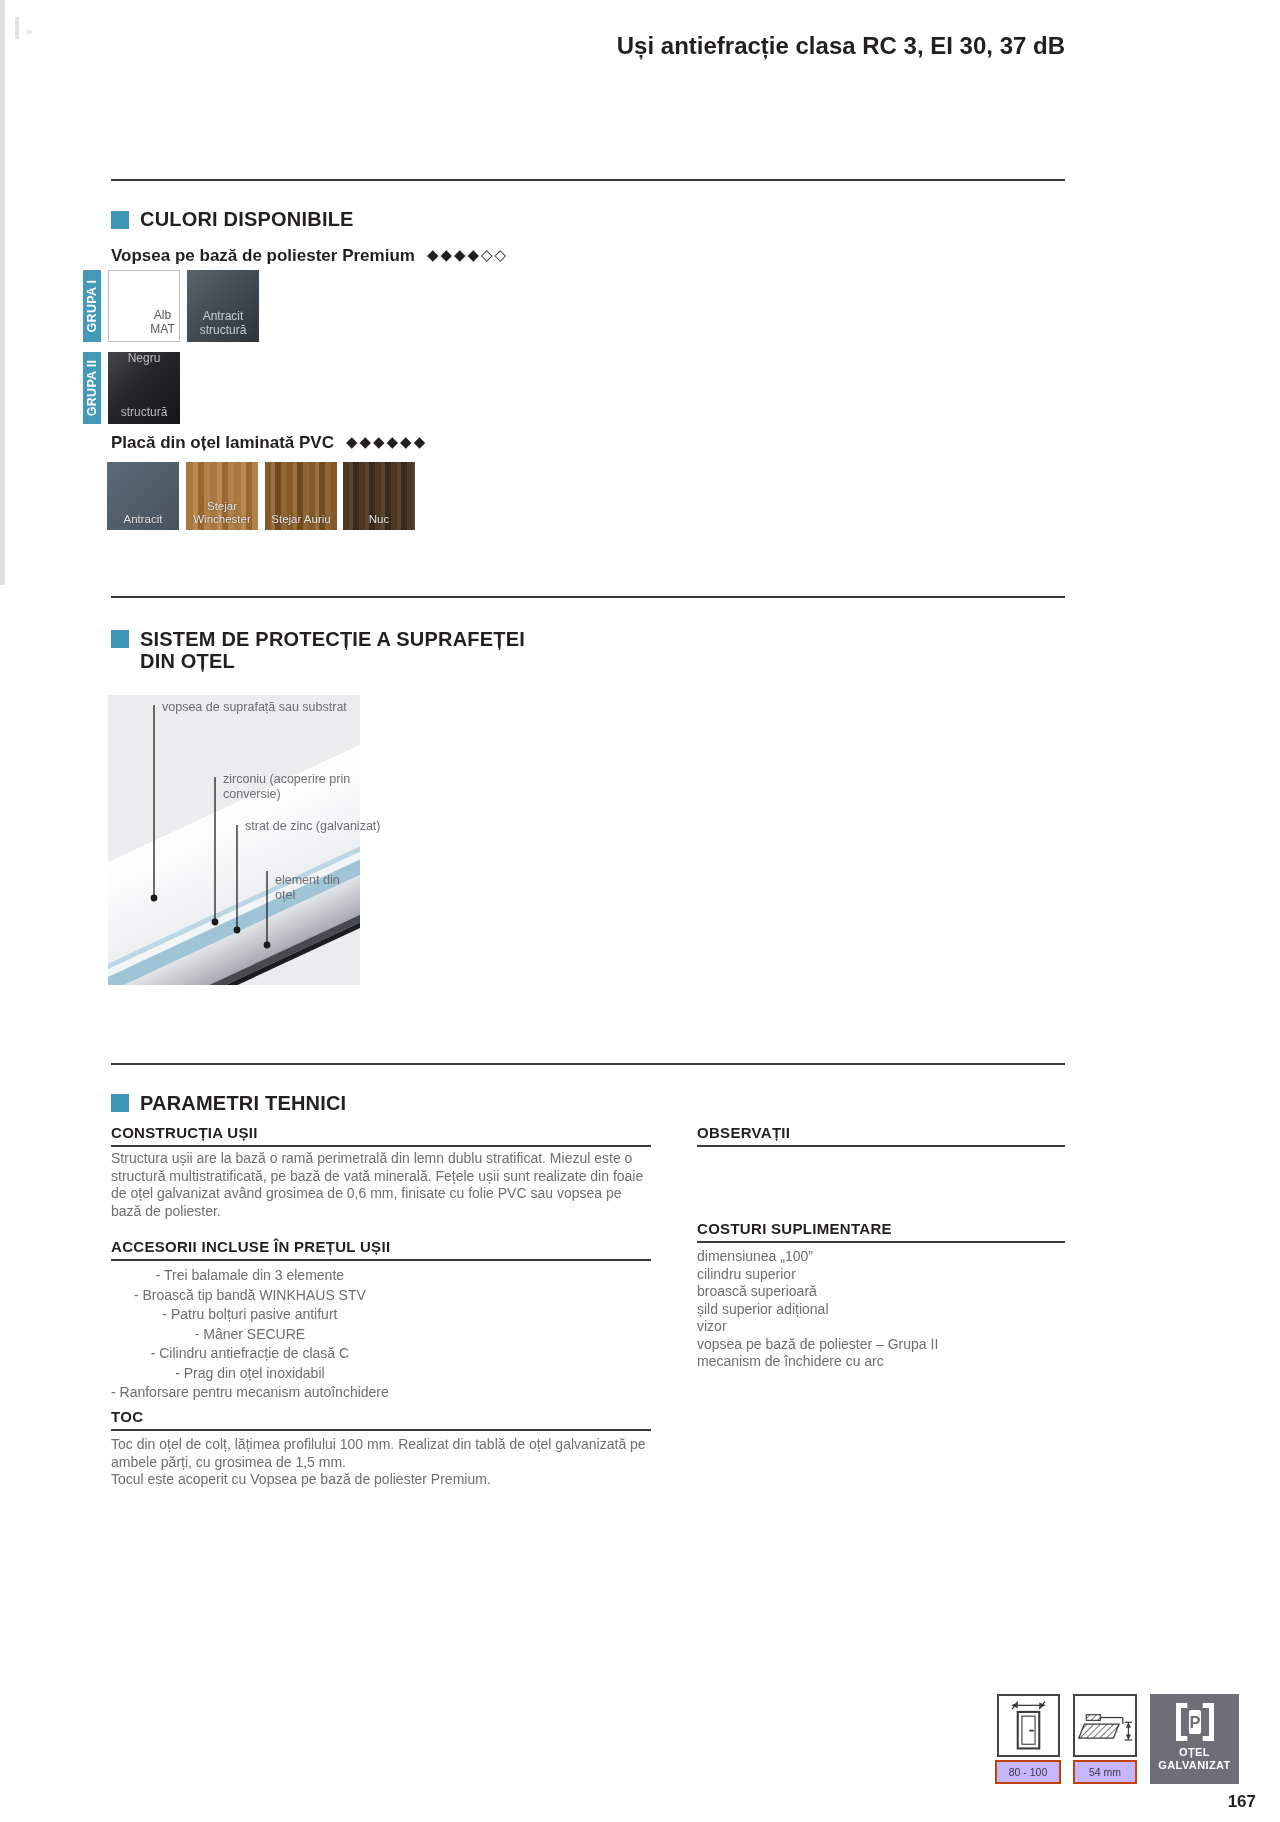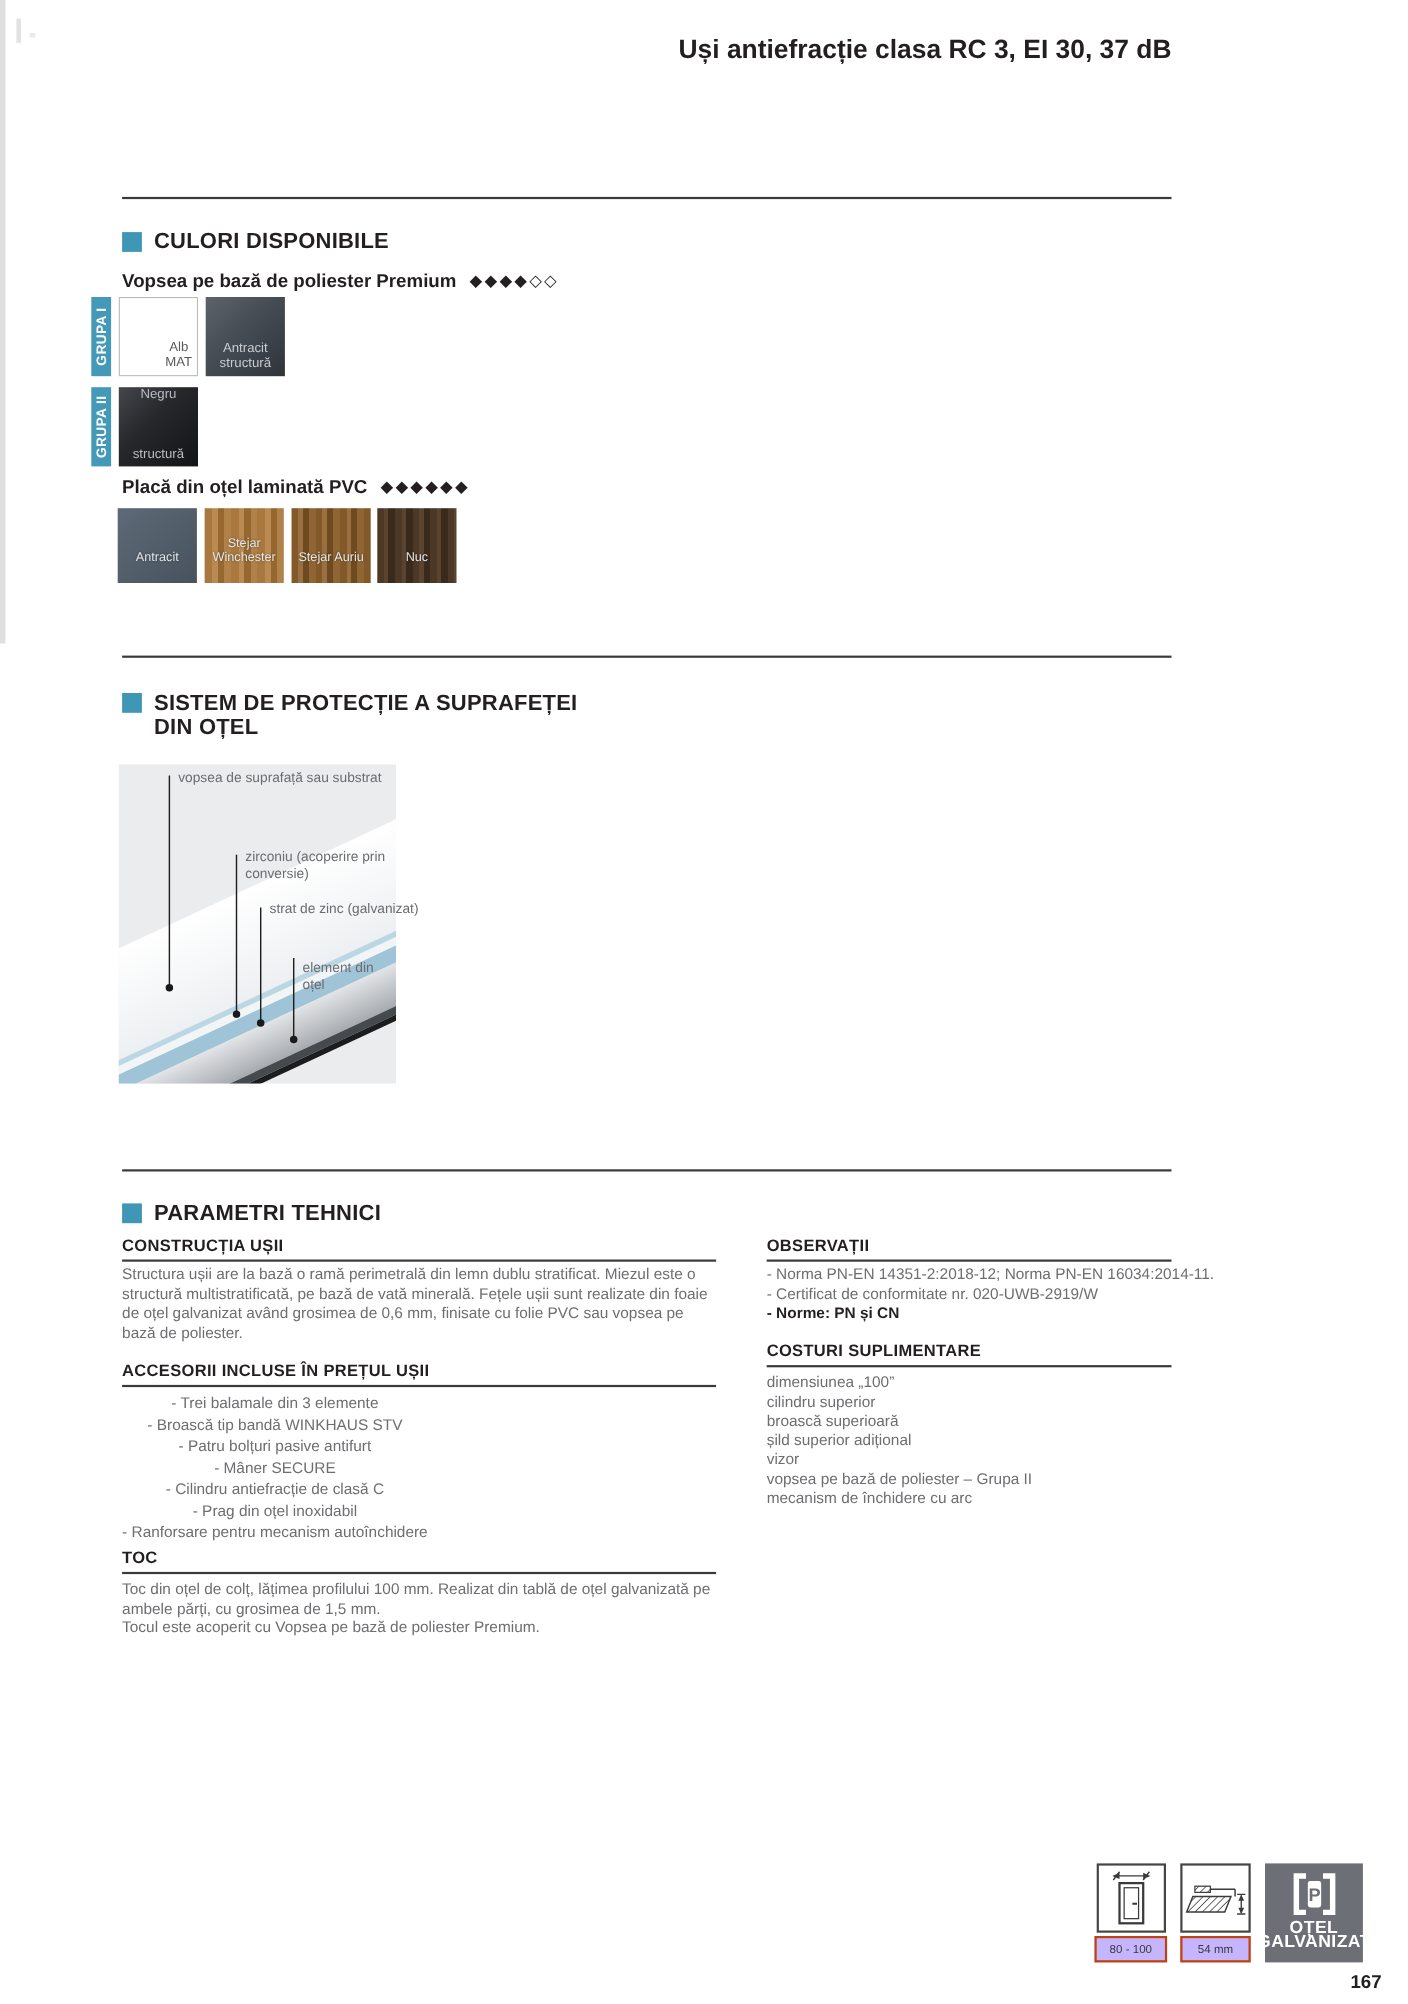--- a/index.html
+++ b/index.html
@@ -31,41 +31,41 @@
   .gbar span{position:absolute;left:-27px;top:27px;width:72px;height:18px;
       transform:rotate(-90deg);font-size:12.5px;font-weight:bold;color:#fff;
       text-align:center;line-height:18px;letter-spacing:.3px;}
   
   .sw{width:72px;height:72px;display:flex;flex-direction:column;justify-content:flex-end;
       align-items:center;padding-bottom:5px;box-sizing:border-box;font-size:12px;line-height:14px;text-align:center;}
   .sw-alb{background:#ffffff;border:1px solid #b9bbbd;color:#58595b;padding-left:37px;}
   .sw-antracit-s{background:linear-gradient(135deg,#5c636b 0%,#454c54 45%,#2f343a 100%);color:#c9ccd0;}
   .sw-negru-s{background:linear-gradient(135deg,#44474b 0%,#26282c 40%,#121416 100%);color:#b9bcc0;}
   .sw-pvc{width:72px;height:68px;display:flex;flex-direction:column;justify-content:flex-end;
-      align-items:center;padding-bottom:16px;box-sizing:border-box;font-size:11.5px;line-height:13px;
+      align-items:center;padding-bottom:4px;box-sizing:border-box;font-size:11.5px;line-height:13px;
       text-align:center;color:#e4e6e8;text-shadow:0 0 2px rgba(0,0,0,.45);}
   .pvc-antracit{background:linear-gradient(135deg,#5d6a77,#47525d);}
   .pvc-winchester{background:repeating-linear-gradient(90deg,#a9783f 0 7px,#b98a52 7px 12px,#96682f 12px 18px,#b08148 18px 24px);}
   .pvc-auriu{background:repeating-linear-gradient(90deg,#84592a 0 6px,#9a7040 6px 10px,#6f4a20 10px 16px,#8f6533 16px 22px);}
   .pvc-nuc{background:repeating-linear-gradient(90deg,#4c3826 0 6px,#5a4430 6px 10px,#35261636 10px 10px,#3a2a1b 10px 16px);}
   
   .diag{left:108px;top:695px;width:252px;height:290px;background:#eaecee;}
   .diag-label{position:absolute;font-size:12.5px;line-height:15px;color:#6b6d70;}
   
   .body-txt{font-size:14px;line-height:17.5px;color:#6d6e71;}
   .list{font-size:14px;line-height:19.5px;color:#6d6e71;}
   .list div{white-space:nowrap;text-align:center;}
   .obs-bold{font-weight:bold;color:#231f20;}
   
   .icon-box{width:63px;height:63px;border:2px solid #454545;box-sizing:border-box;background:#fff;}
   .icon-lbl{height:24px;border:2px solid #c2410c;box-sizing:border-box;background:#c4b5fd;
       font-size:10.5px;color:#3a3a3a;display:flex;align-items:center;justify-content:center;}
   .badge{left:1150px;top:1694px;width:89px;height:90px;background:#6c7076;
       display:flex;flex-direction:column;align-items:center;justify-content:flex-start;padding-top:6px;box-sizing:border-box;}
-  .badge-txt{font-size:16px;font-weight:bold;color:#ffffff;letter-spacing:.4px;line-height:13px;text-align:center;margin-top:2px;}
+  .badge-txt{font-size:11px;font-weight:bold;color:#ffffff;letter-spacing:.4px;line-height:13px;text-align:center;margin-top:2px;}
   .pageno{font-size:17px;font-weight:bold;color:#231f20;}
 </style>
 </head>
 <body>
 
 <div class="page">
 
   <div class="abs edge-strip"></div>
   <div class="abs dust"></div>
   <div class="abs dust2"></div>
@@ -185,25 +185,20 @@
     <div>- Ranforsare pentru mecanism autoînchidere</div>
   </div>
 
   <div class="abs h2" style="left:111px;top:1408px;width:540px;">TOC</div>
   <div class="abs body-txt" style="left:111px;top:1436px;width:544px;">
     <div>Toc din oțel de colț, lățimea profilului 100 mm. Realizat din tablă de oțel galvanizată pe ambele părți, cu grosimea de 1,5 mm.</div>
     <div>Tocul este acoperit cu Vopsea pe bază de poliester Premium.</div>
   </div>
 
   <div class="abs h2" style="left:697px;top:1124px;width:368px;">OBSERVAȚII</div>
-  <div class="abs body-txt" style="left:697px;top:1150px;width:380px;">
-    <div style="white-space:nowrap;">- Norma PN-EN 14351-2:2018-12; Norma PN-EN 16034:2014-11.</div>
-    <div style="white-space:nowrap;">- Certificat de conformitate nr. 020-UWB-2919/W</div>
-    <div style="white-space:nowrap;" class="obs-bold">- Norme: PN și CN</div>
-  </div>
 
   <div class="abs h2" style="left:697px;top:1220px;width:368px;">COSTURI SUPLIMENTARE</div>
   <div class="abs body-txt" style="left:697px;top:1248px;width:380px;line-height:17.5px;">
     <div>dimensiunea „100”</div>
     <div>cilindru superior</div>
     <div>broască superioară</div>
     <div>șild superior adițional</div>
     <div>vizor</div>
     <div>vopsea pe bază de poliester – Grupa II</div>
     <div>mecanism de închidere cu arc</div>

